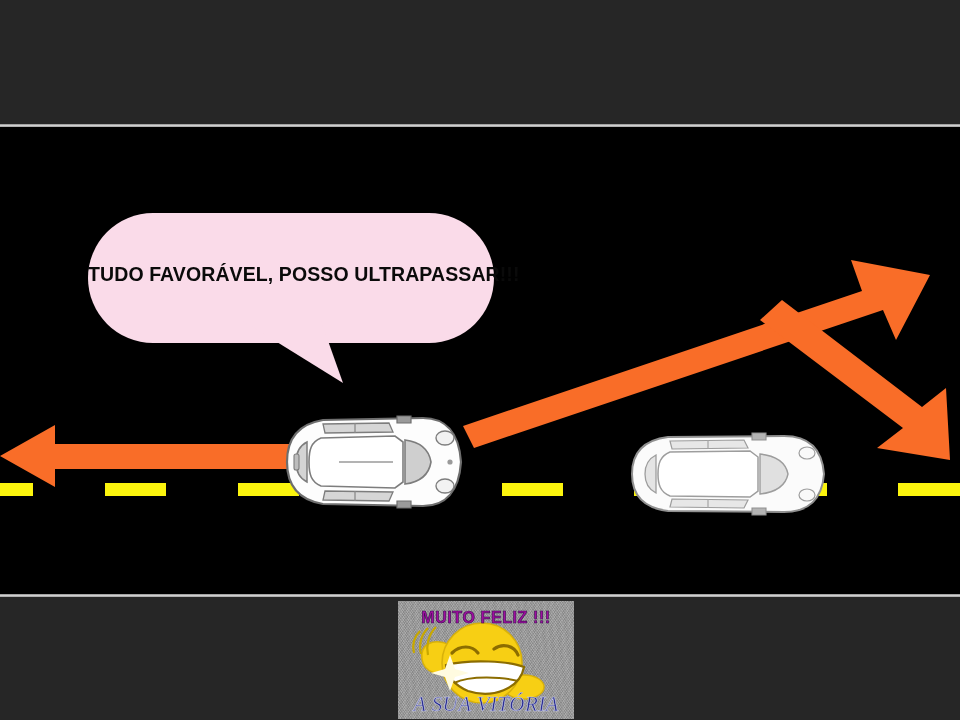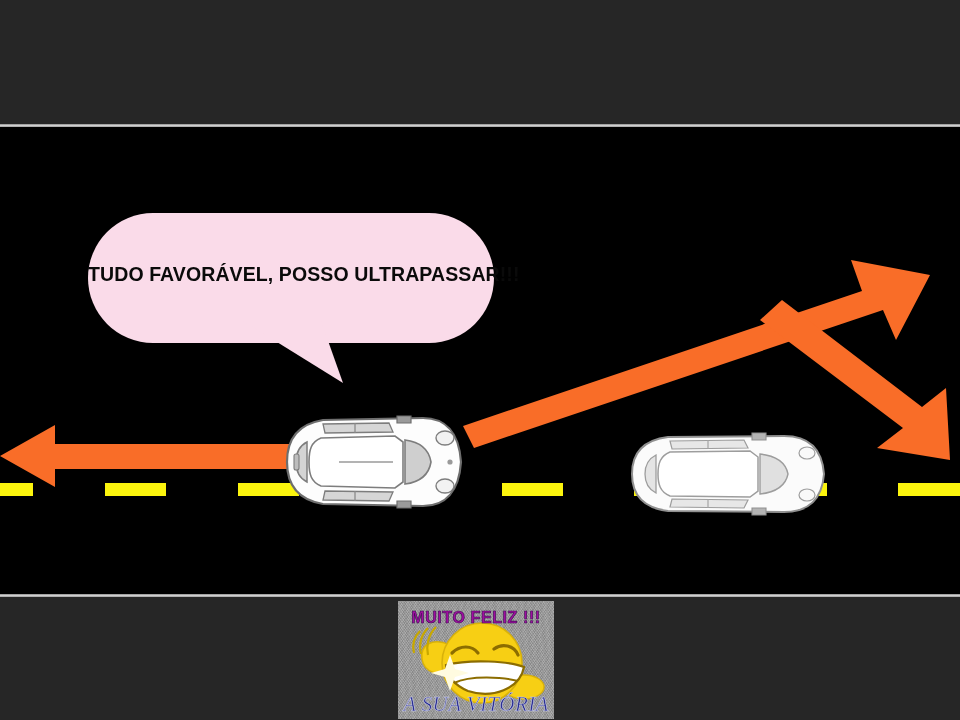--- a/index.html
+++ b/index.html
@@ -116,20 +116,21 @@
     position: absolute;
     left: 398px;
     top: 601px;
     width: 156px;
     height: 118px;
     background:
       repeating-linear-gradient(54deg, rgba(255,255,255,.075) 0 1px, rgba(0,0,0,.075) 1px 2px),
       repeating-linear-gradient(131deg, rgba(255,255,255,.06) 0 1px, rgba(0,0,0,.06) 1px 2px),
       #9d9d9d;
     overflow: hidden;
+    padding-left: 20px;
   }
 
   #logo-top-text {
     position: absolute;
     left: 0; right: 0;
     top: 8px;
     text-align: center;
     font-family: "Liberation Sans", sans-serif;
     font-weight: bold;
     font-size: 16px;

